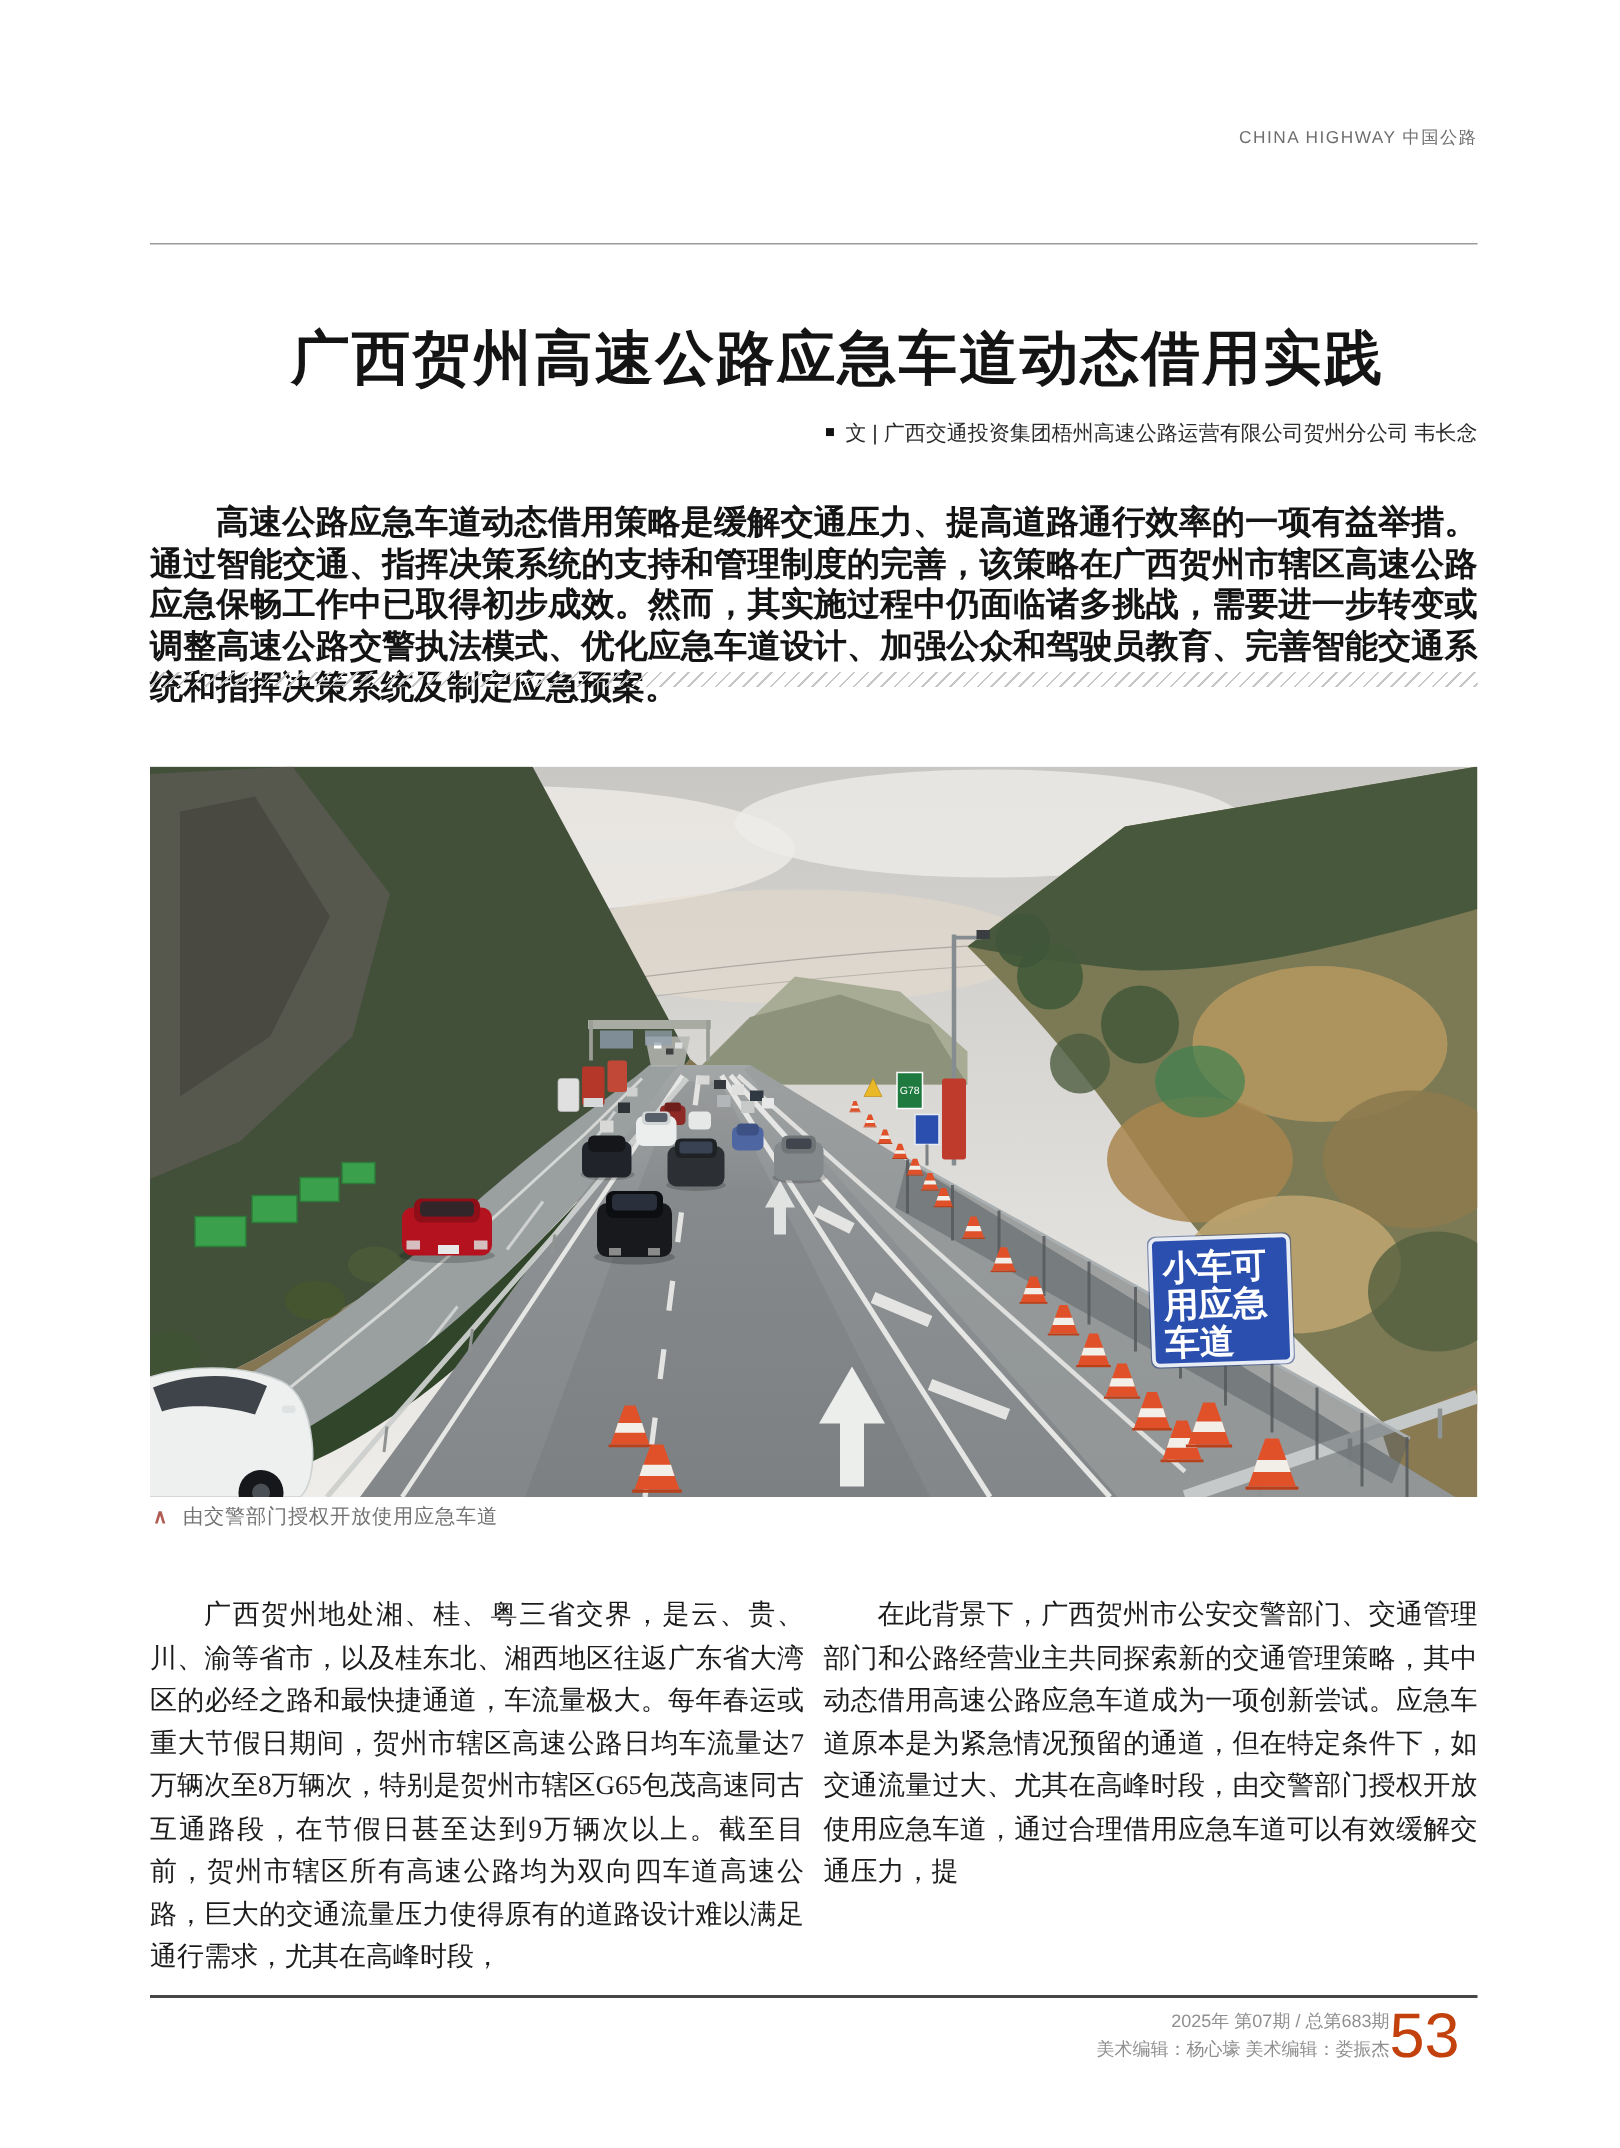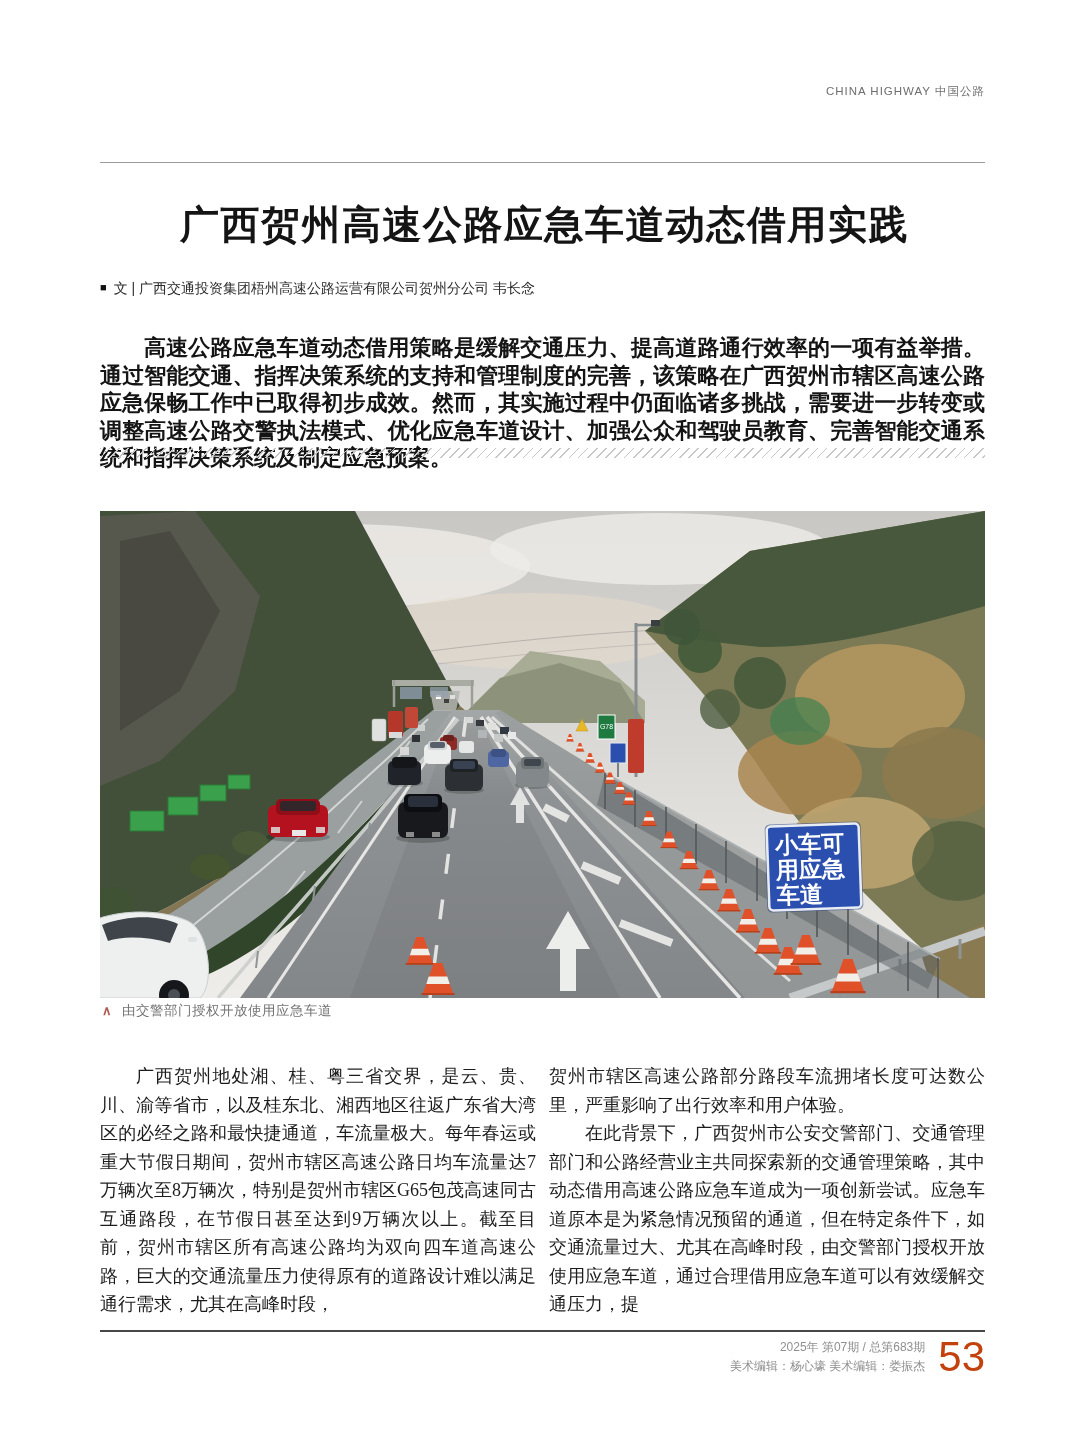--- a/index.html
+++ b/index.html
@@ -1,42 +1,42 @@
 <!DOCTYPE html>
 <html><head>
 <meta charset="utf-8">
 <style>
   html,body{margin:0;padding:0;background:#ffffff;}
   .page{position:relative;width:1080px;height:1432px;background:#ffffff;overflow:hidden;
         font-family:"Liberation Sans",sans-serif;}
   .masthead{position:absolute;top:84px;right:95px;font-size:11.5px;letter-spacing:1px;
         color:#6e6e6e;font-family:"Liberation Sans",sans-serif;}
   .rule-top{position:absolute;left:100px;width:885px;top:162px;height:1px;background:#9b9b9b;}
-  .title{position:absolute;left:100px;width:885px;top:196px;margin:2px;text-align:center;
+  .title{position:absolute;left:100px;width:885px;top:196px;margin:16px;text-align:center;
         font-size:39px;font-weight:700;letter-spacing:1.5px;color:#141414;
         font-family:"Liberation Sans",sans-serif;}
-  .byline{position:absolute;left:100px;width:885px;top:280px;text-align:left;
+  .byline{position:absolute;left:100px;width:885px;top:280px;text-align:right;
         font-size:14px;color:#2b2b2b;}
   .byline .marker{font-size:11px;color:#111;margin-right:7px;vertical-align:2px;}
   .abstract{position:absolute;left:100px;width:885px;top:334px;margin:0;
         font-family:"Liberation Serif","DejaVu Serif",serif;font-weight:700;
         font-size:22px;line-height:27.5px;color:#141414;text-align:justify;text-indent:2em;}
   .hatch{position:absolute;left:100px;width:885px;top:448px;height:10px;
         background:repeating-linear-gradient(135deg,#c6c6c6 0 1.2px,transparent 1.2px 6.5px);}
   .photo{position:absolute;left:100px;top:511px;width:885px;height:487px;overflow:hidden;}
   .caption{position:absolute;left:102px;top:1002px;font-size:13.5px;color:#737373;letter-spacing:.5px;}
   .caption .caret{color:#b05c55;font-weight:700;margin-right:10px;font-size:13px;}
   .columns{position:absolute;left:100px;top:1062px;width:885px;display:flex;gap:13px;}
   .col{flex:1;min-width:0;}
   .col p{margin:0;font-family:"Liberation Serif","DejaVu Serif",serif;font-size:18px;
         line-height:28.5px;color:#1c1c1c;text-align:justify;}
   .col p.indent{text-indent:2em;}
   .rule-footer{position:absolute;left:100px;width:885px;top:1330px;height:2px;background:#474747;}
-  .footer{position:absolute;left:100px;width:885px;top:1336px;display:flex;
-        justify-content:flex-end;align-items:center;gap:13px;}
+  .footer{position:absolute;left:88px;width:885px;top:1336px;display:flex;
+        justify-content:flex-end;align-items:center;}
   .footer-text{text-align:right;font-size:12px;line-height:19px;color:#8f8f8f;}
   .page-number{font-size:42px;line-height:42px;color:#c2410c;font-family:"Liberation Sans",sans-serif;}
 </style>
 </head>
 <body>
 
 <div class="page">
 
   <div class="masthead">CHINA HIGHWAY  中国公路</div>
   <div class="rule-top"></div>
@@ -300,21 +300,20 @@
 
   <div class="caption">
     <span class="caret">∧</span><span>由交警部门授权开放使用应急车道</span>
   </div>
 
   <div class="columns">
     <div class="col">
       <p class="indent">广西贺州地处湘、桂、粤三省交界，是云、贵、川、渝等省市，以及桂东北、湘西地区往返广东省大湾区的必经之路和最快捷通道，车流量极大。每年春运或重大节假日期间，贺州市辖区高速公路日均车流量达7万辆次至8万辆次，特别是贺州市辖区G65包茂高速同古互通路段，在节假日甚至达到9万辆次以上。截至目前，贺州市辖区所有高速公路均为双向四车道高速公路，巨大的交通流量压力使得原有的道路设计难以满足通行需求，尤其在高峰时段，</p>
     </div>
     <div class="col">
-      <p>贺州市辖区高速公路部分路段车流拥堵长度可达数公里，严重影响了出行效率和用户体验。</p>
       <p class="indent">在此背景下，广西贺州市公安交警部门、交通管理部门和公路经营业主共同探索新的交通管理策略，其中动态借用高速公路应急车道成为一项创新尝试。应急车道原本是为紧急情况预留的通道，但在特定条件下，如交通流量过大、尤其在高峰时段，由交警部门授权开放使用应急车道，通过合理借用应急车道可以有效缓解交通压力，提</p>
     </div>
   </div>
 
   <div class="rule-footer"></div>
   <div class="footer">
     <div class="footer-text">
       <div>2025年 第07期 / 总第683期</div>
       <div>美术编辑：杨心壕  美术编辑：娄振杰</div>
     </div>

